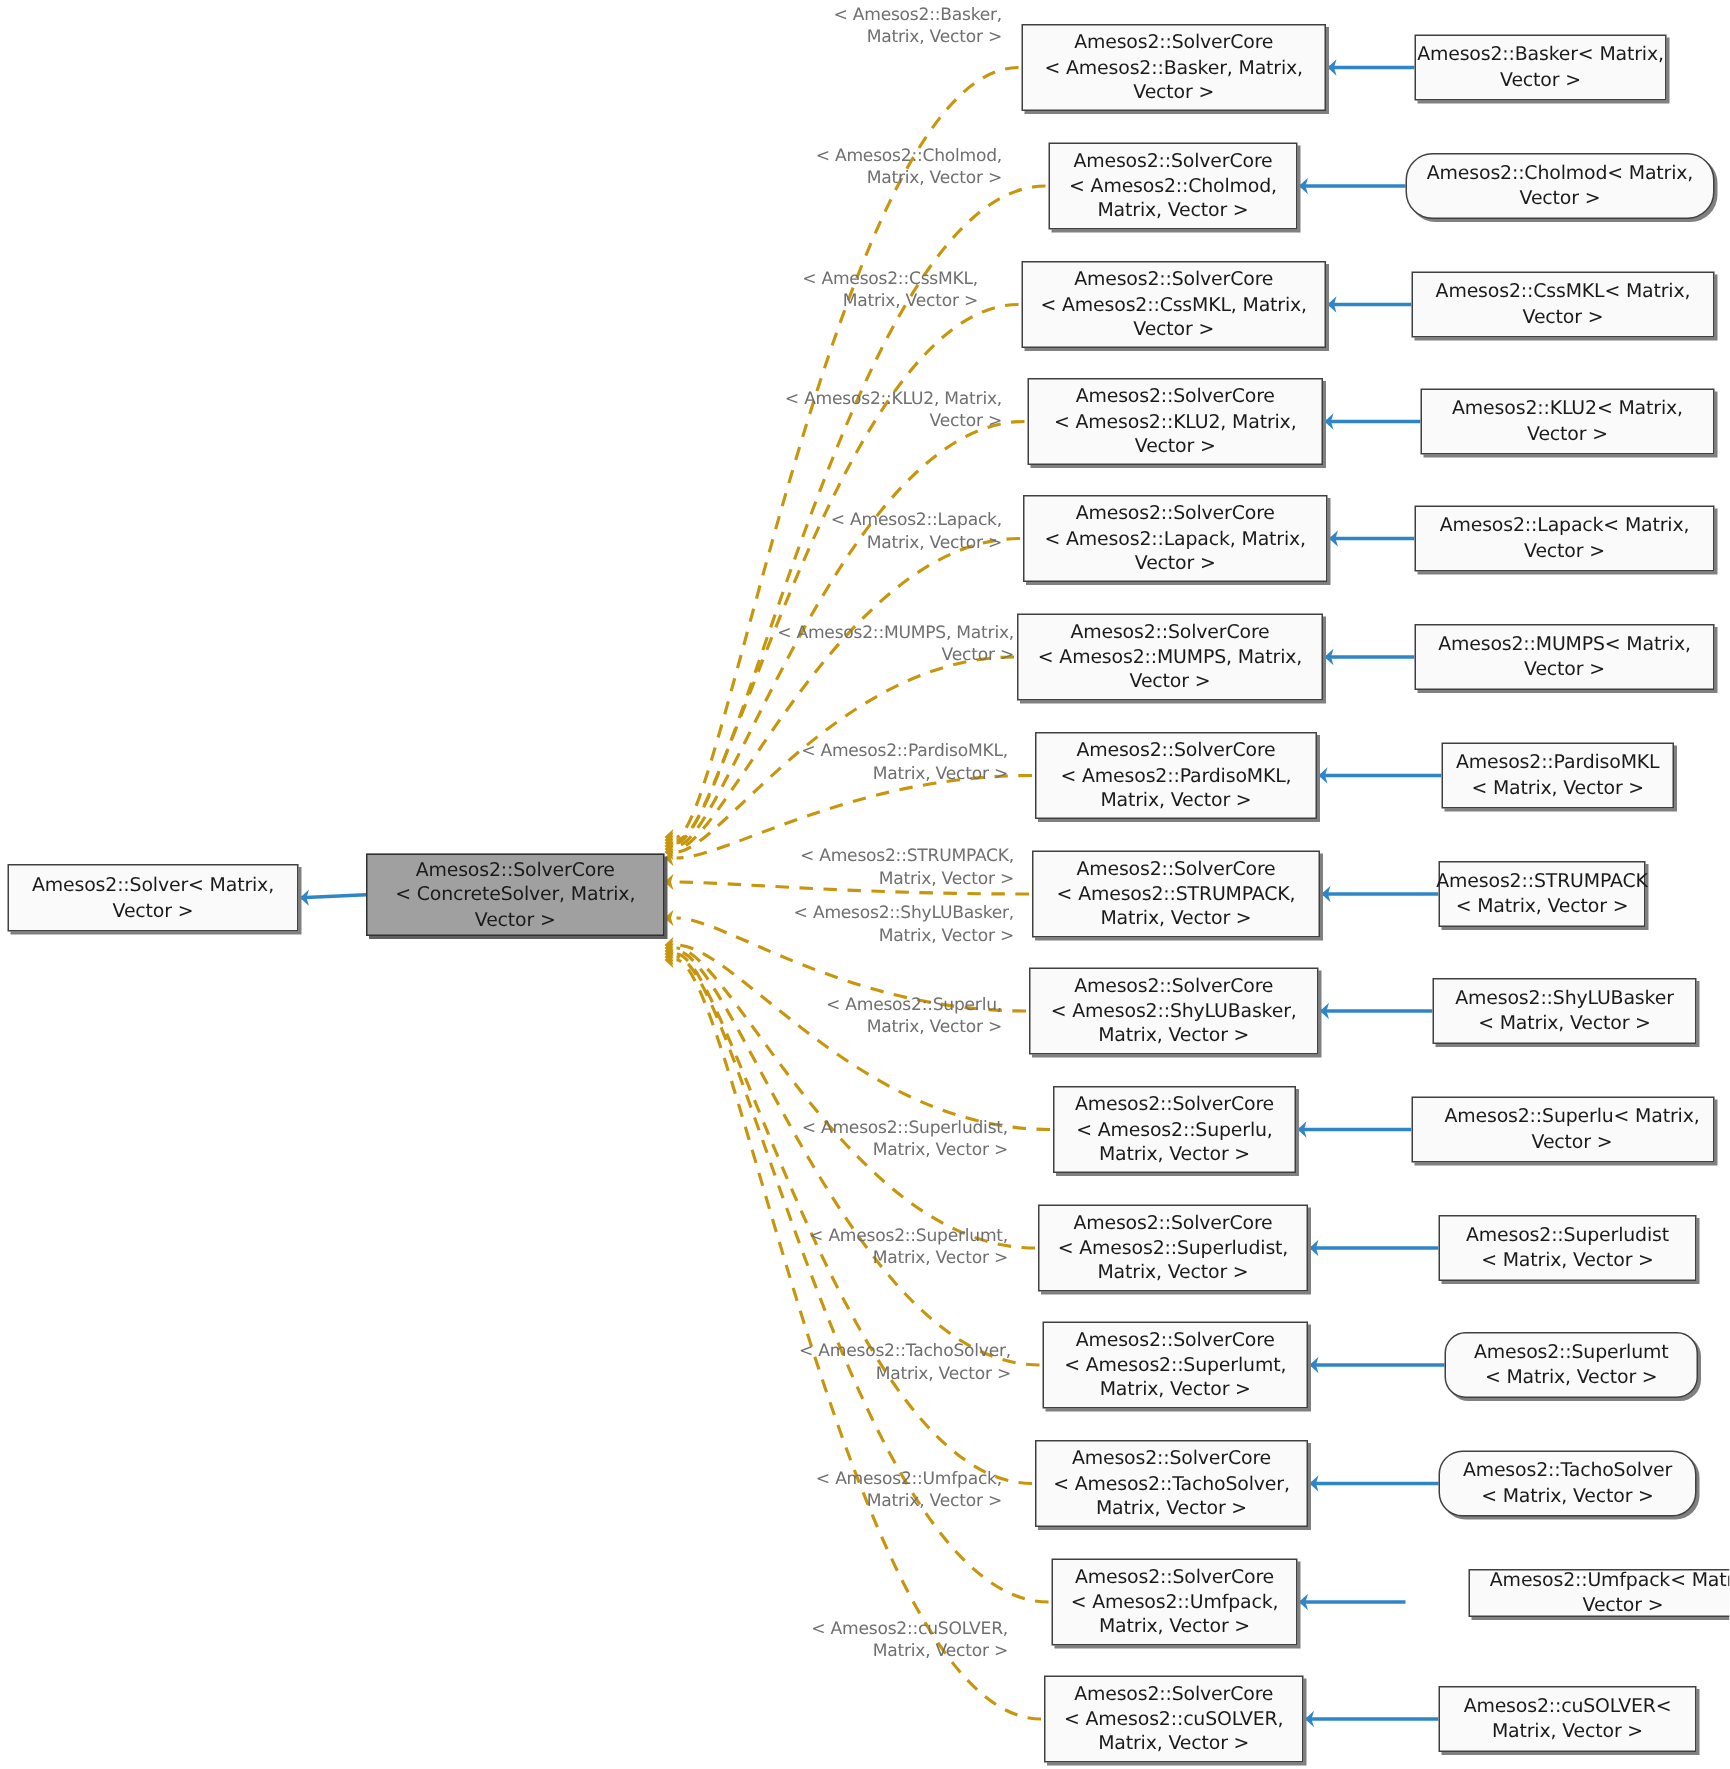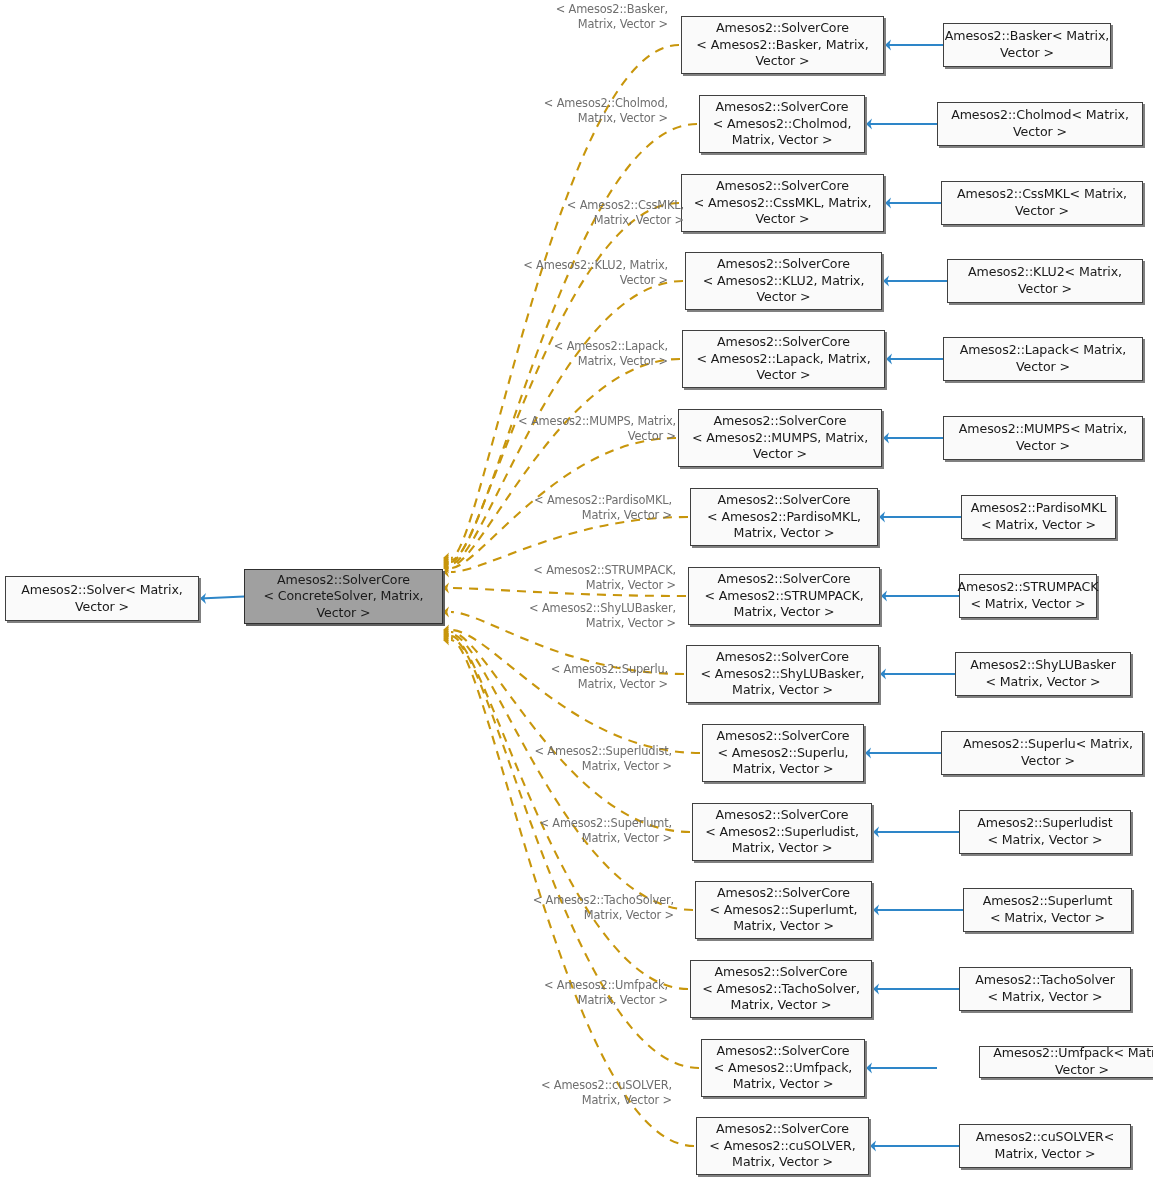--- a/index.html
+++ b/index.html
@@ -113,30 +113,30 @@
     <div class="node" style="left: 681px; top: 16px; width: 203px; height: 58px;">Amesos2::SolverCore
 &lt; Amesos2::Basker, Matrix,
 Vector &gt;</div>
     <div class="node" style="left: 943px; top: 23px; width: 168px; height: 44px;">Amesos2::Basker&lt; Matrix,
 Vector &gt;</div>
     <div class="edge-label" style="left: 478px; top: 2px; width: 190px;">&lt; Amesos2::Basker,
 Matrix, Vector &gt;</div>
     <div class="node" style="left: 699px; top: 95px; width: 166px; height: 58px;">Amesos2::SolverCore
 &lt; Amesos2::Cholmod,
 Matrix, Vector &gt;</div>
-    <div class="node" style="left: 937px; top: 102px; width: 206px; height: 44px;">Amesos2::Cholmod&lt; Matrix,
+    <div class="node" style="left: 937px; top: 102px; width: 206px; height: 44px; border-radius: 18px;">Amesos2::Cholmod&lt; Matrix,
 Vector &gt;</div>
     <div class="edge-label" style="left: 478px; top: 96px; width: 190px;">&lt; Amesos2::Cholmod,
 Matrix, Vector &gt;</div>
     <div class="node" style="left: 681px; top: 174px; width: 203px; height: 58px;">Amesos2::SolverCore
 &lt; Amesos2::CssMKL, Matrix,
 Vector &gt;</div>
     <div class="node" style="left: 941px; top: 181px; width: 202px; height: 44px;">Amesos2::CssMKL&lt; Matrix,
 Vector &gt;</div>
-    <div class="edge-label" style="left: 494px; top: 178px; width: 190px; margin-top: 20px;">&lt; Amesos2::CssMKL,
+    <div class="edge-label" style="left: 462px; top: 178px; width: 190px;">&lt; Amesos2::CssMKL,
 Matrix, Vector &gt;</div>
     <div class="node" style="left: 685px; top: 252px; width: 197px; height: 58px;">Amesos2::SolverCore
 &lt; Amesos2::KLU2, Matrix,
 Vector &gt;</div>
     <div class="node" style="left: 947px; top: 259px; width: 196px; height: 44px;">Amesos2::KLU2&lt; Matrix,
 Vector &gt;</div>
     <div class="edge-label" style="left: 478px; top: 258px; width: 190px;">&lt; Amesos2::KLU2, Matrix,
 Vector &gt;</div>
     <div class="node" style="left: 682px; top: 330px; width: 203px; height: 58px;">Amesos2::SolverCore
 &lt; Amesos2::Lapack, Matrix,
@@ -183,28 +183,28 @@
     <div class="node" style="left: 692px; top: 803px; width: 180px; height: 58px;">Amesos2::SolverCore
 &lt; Amesos2::Superludist,
 Matrix, Vector &gt;</div>
     <div class="node" style="left: 959px; top: 810px; width: 172px; height: 44px;">Amesos2::Superludist
 &lt; Matrix, Vector &gt;</div>
     <div class="edge-label" style="left: 476px; top: 744px; width: 196px;">&lt; Amesos2::Superludist,
 Matrix, Vector &gt;</div>
     <div class="node" style="left: 695px; top: 881px; width: 177px; height: 58px;">Amesos2::SolverCore
 &lt; Amesos2::Superlumt,
 Matrix, Vector &gt;</div>
-    <div class="node" style="left: 963px; top: 888px; width: 169px; height: 44px;">Amesos2::Superlumt
+    <div class="node" style="left: 963px; top: 888px; width: 169px; height: 44px; border-radius: 14px;">Amesos2::Superlumt
 &lt; Matrix, Vector &gt;</div>
     <div class="edge-label" style="left: 476px; top: 816px; width: 196px;">&lt; Amesos2::Superlumt,
 Matrix, Vector &gt;</div>
     <div class="node" style="left: 690px; top: 960px; width: 182px; height: 58px;">Amesos2::SolverCore
 &lt; Amesos2::TachoSolver,
 Matrix, Vector &gt;</div>
-    <div class="node" style="left: 959px; top: 967px; width: 172px; height: 44px;">Amesos2::TachoSolver
+    <div class="node" style="left: 959px; top: 967px; width: 172px; height: 44px; border-radius: 16px;">Amesos2::TachoSolver
 &lt; Matrix, Vector &gt;</div>
     <div class="edge-label" style="left: 474px; top: 893px; width: 200px;">&lt; Amesos2::TachoSolver,
 Matrix, Vector &gt;</div>
     <div class="node" style="left: 701px; top: 1039px; width: 164px; height: 58px;">Amesos2::SolverCore
 &lt; Amesos2::Umfpack,
 Matrix, Vector &gt;</div>
     <div class="node" style="left: 979px; top: 1046px; width: 206px; height: 32px;">Amesos2::Umfpack&lt; Matrix,
 Vector &gt;</div>
     <div class="edge-label" style="left: 478px; top: 978px; width: 190px;">&lt; Amesos2::Umfpack,
 Matrix, Vector &gt;</div>

